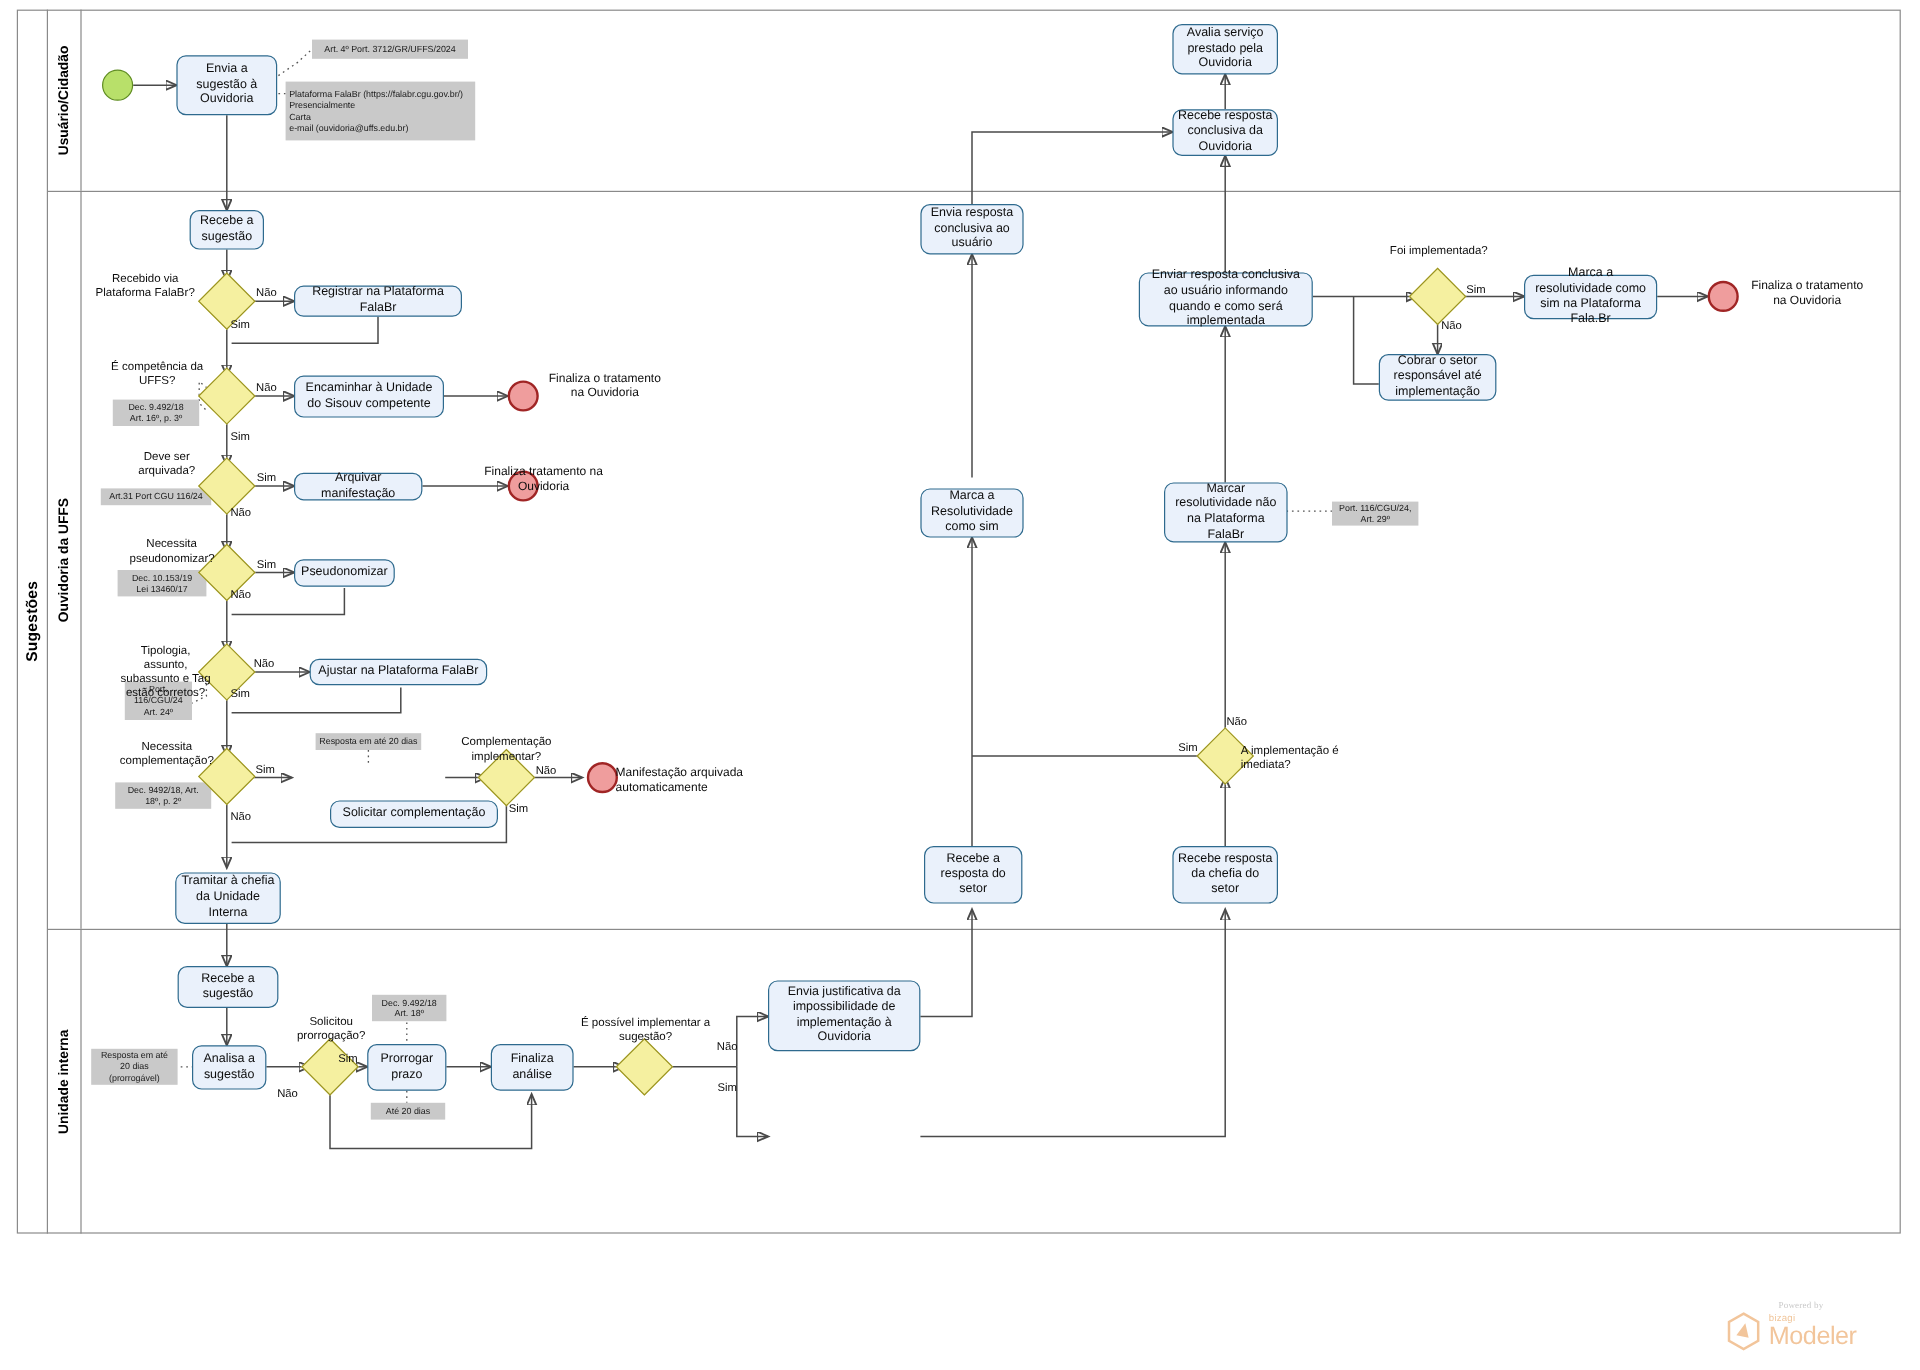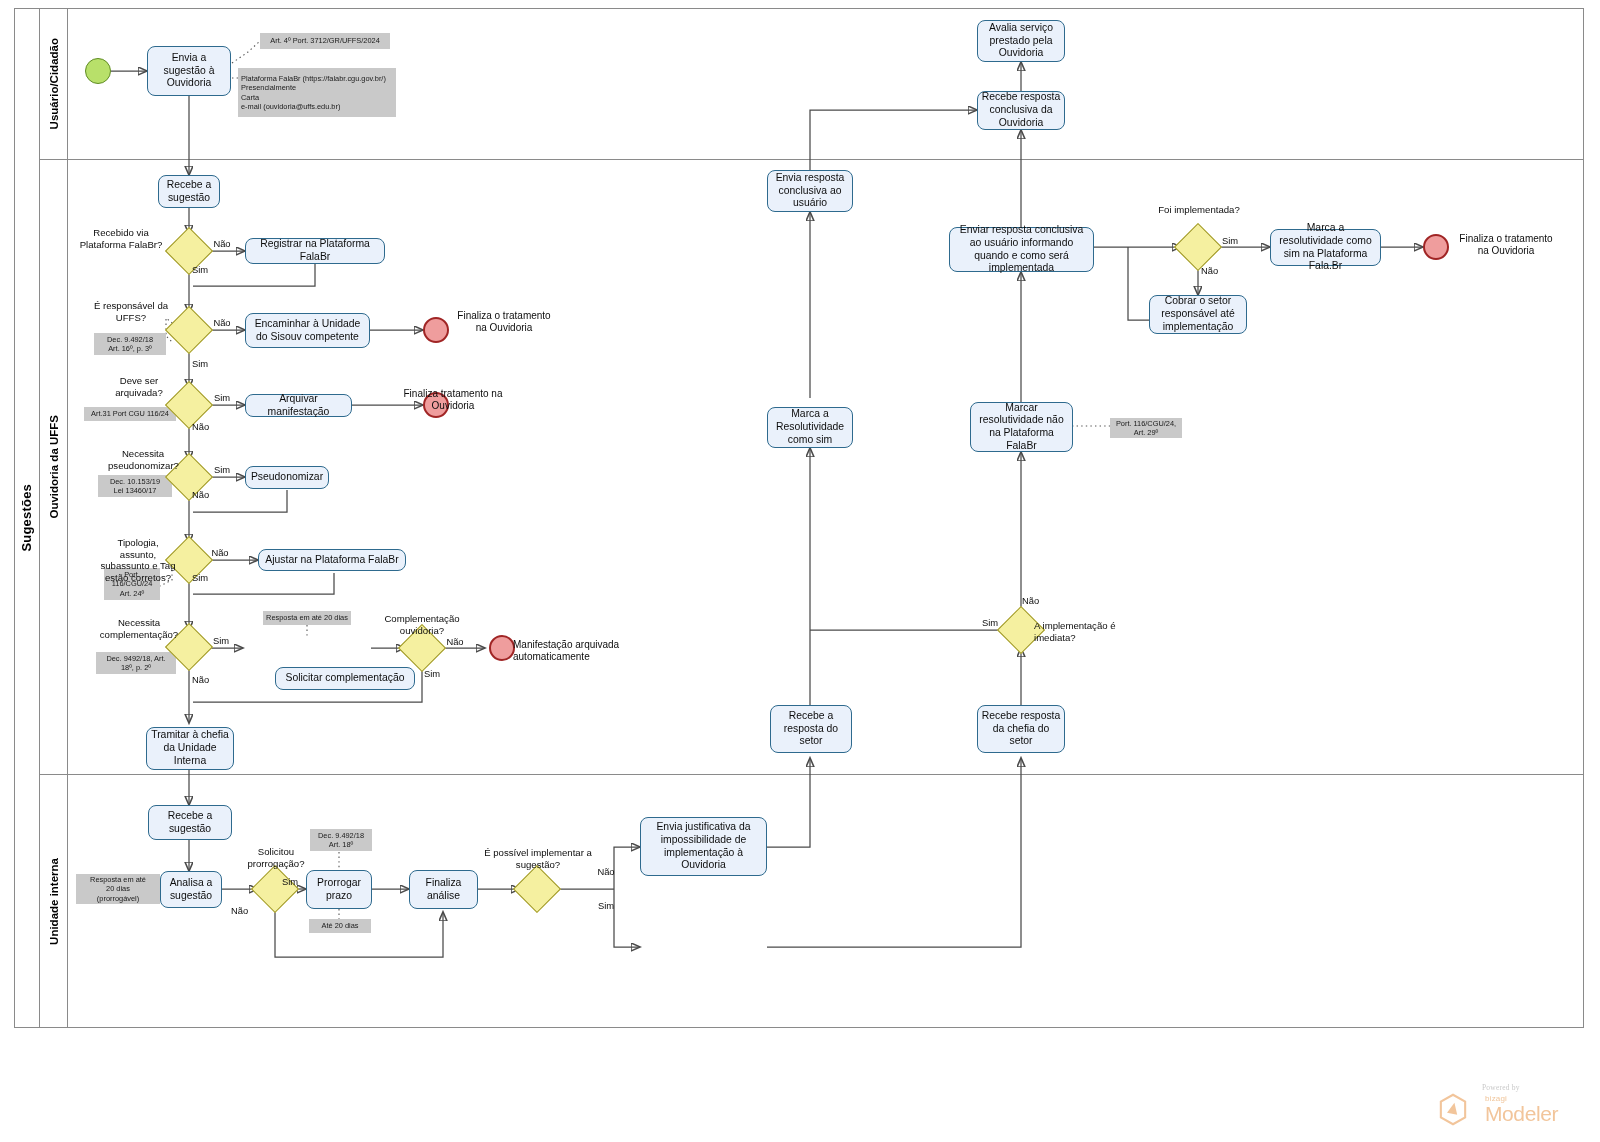--- a/index.html
+++ b/index.html
@@ -145,21 +145,21 @@
   }
   
   .logo {
     position: absolute;
     right: 22px; bottom: 16px;
     width: 140px;
     text-align: left;
     z-index: 7;
   }
   .logo .pb { font-size: 7.5px; color: #c9c9c9; margin-left: 44px; letter-spacing: .2px; font-family: Liberation Serif, serif; }
-  .logo .row { display: flex; align-items: center; gap: 17px; margin-top: 1px; }
+  .logo .row { display: flex; align-items: center; gap: 6px; margin-top: 1px; }
   .logo .hex { width: 30px; height: 33px; }
   .logo .txt { line-height: 1; }
   .logo .biz { font-size: 8px; color: #f0c59a; letter-spacing: .2px; }
   .logo .mod { font-size: 21px; color: #f2c59b; letter-spacing: -.4px; }
 </style>
 </head>
 <body>
 
 <div id="canvas">
 
@@ -329,21 +329,21 @@
 
   <div class="task" style="left:158px; top:175px; width:62px; height:33px;">Recebe a sugestão</div>
 
   <div class="gw" style="left:172px; top:234px;"></div>
   <div class="lbl" style="left:75px; top:227px; width:92px;">Recebido via Plataforma FalaBr?</div>
   <div class="lbl flow" style="left:208px; top:238px; width:28px;">Não</div>
   <div class="lbl flow" style="left:192px; top:264px; width:28px; text-align:left;">Sim</div>
   <div class="task" style="left:245px; top:238px; width:140px; height:26px;">Registrar na Plataforma FalaBr</div>
 
   <div class="gw" style="left:172px; top:313px;"></div>
-  <div class="lbl" style="left:88px; top:300px; width:86px;">É responsável da UFFS?</div>
+  <div class="lbl" style="left:88px; top:300px; width:86px;">É competência da UFFS?</div>
   <div class="lbl flow" style="left:208px; top:317px; width:28px;">Não</div>
   <div class="lbl flow" style="left:192px; top:358px; width:28px; text-align:left;">Sim</div>
   <div class="note" style="left:94px; top:333px; width:72px; height:22px; white-space:pre-line;">Dec. 9.492/18
 Art. 16º, p. 3º</div>
   <div class="task" style="left:245px; top:313px; width:125px; height:35px;">Encaminhar à Unidade do Sisouv competente</div>
   <div class="ev-end" style="left:423px; top:317px;"></div>
   <div class="lbl evt" style="left:451px; top:310px; width:106px;">Finaliza o tratamento na Ouvidoria</div>
 
   <div class="gw" style="left:172px; top:388px;"></div>
   <div class="lbl" style="left:104px; top:375px; width:70px;text-align:center;">Deve ser arquivada?</div>
@@ -374,21 +374,21 @@
   <div class="gw" style="left:172px; top:630px;"></div>
   <div class="lbl" style="left:98px; top:617px; width:82px;">Necessita complementação?</div>
   <div class="lbl flow" style="left:207px; top:635px; width:28px;">Sim</div>
   <div class="lbl flow" style="left:192px; top:674px; width:28px; text-align:left;">Não</div>
   <div class="note" style="left:96px; top:652px; width:80px; height:22px; white-space:pre-line;">Dec. 9492/18, Art.
 18º, p. 2º</div>
   <div class="note" style="left:263px; top:611px; width:88px; height:14px;">Resposta em até 20 dias</div>
   <div class="task" style="left:243px; top:667px; width:140px; height:23px;margin-left:32px;">Solicitar complementação</div>
 
   <div class="gw" style="left:405px; top:631px;"></div>
-  <div class="lbl" style="left:380px; top:613px; width:84px;">Complementação ouvidoria?</div>
+  <div class="lbl" style="left:380px; top:613px; width:84px;">Complementação implementar?</div>
   <div class="lbl flow" style="left:441px; top:636px; width:28px;">Não</div>
   <div class="lbl flow" style="left:424px; top:668px; width:28px; text-align:left;">Sim</div>
   <div class="ev-end" style="left:489px; top:635px;"></div>
   <div class="lbl evt" style="left:513px; top:639px; width:180px; text-align:left;">Manifestação arquivada automaticamente</div>
 
   <div class="task" style="left:146px; top:727px; width:88px; height:43px;">Tramitar à chefia da Unidade Interna</div>
 
   <div class="task" style="left:767px; top:170px; width:86px; height:42px;">Envia resposta conclusiva ao usuário</div>
   <div class="task" style="left:767px; top:407px; width:86px; height:41px;">Marca a Resolutividade como sim</div>
   <div class="task" style="left:770px; top:705px; width:82px; height:48px;">Recebe a resposta do setor</div>
@@ -412,21 +412,21 @@
 
   <div class="gw" style="left:1004px; top:613px;"></div>
   <div class="lbl" style="left:1034px; top:620px; width:86px; text-align:left;">A implementação é imediata?</div>
   <div class="lbl flow" style="left:976px; top:617px; width:28px;">Sim</div>
   <div class="lbl flow" style="left:1022px; top:595px; width:28px; text-align:left;">Não</div>
 
   <div class="task" style="left:977px; top:705px; width:88px; height:48px;">Recebe resposta da chefia do setor</div>
 
   <div class="task" style="left:148px; top:805px; width:84px; height:35px;">Recebe a sugestão</div>
 
-  <div class="note" style="left:76px; top:874px; width:84px; height:30px; white-space:pre-line;">Resposta em até
+  <div class="note" style="left:76px; top:874px; width:72px; height:30px; white-space:pre-line;">Resposta em até
 20 dias
 (prorrogável)</div>
 
   <div class="task" style="left:160px; top:871px; width:62px; height:37px;">Analisa a sugestão</div>
 
   <div class="gw" style="left:258px; top:872px;"></div>
   <div class="lbl" style="left:236px; top:846px; width:80px;">Solicitou prorrogação?</div>
   <div class="lbl flow" style="left:276px; top:876px; width:28px;">Sim</div>
   <div class="lbl flow" style="left:230px; top:905px; width:28px; text-align:left; left:231px;">Não</div>
 

